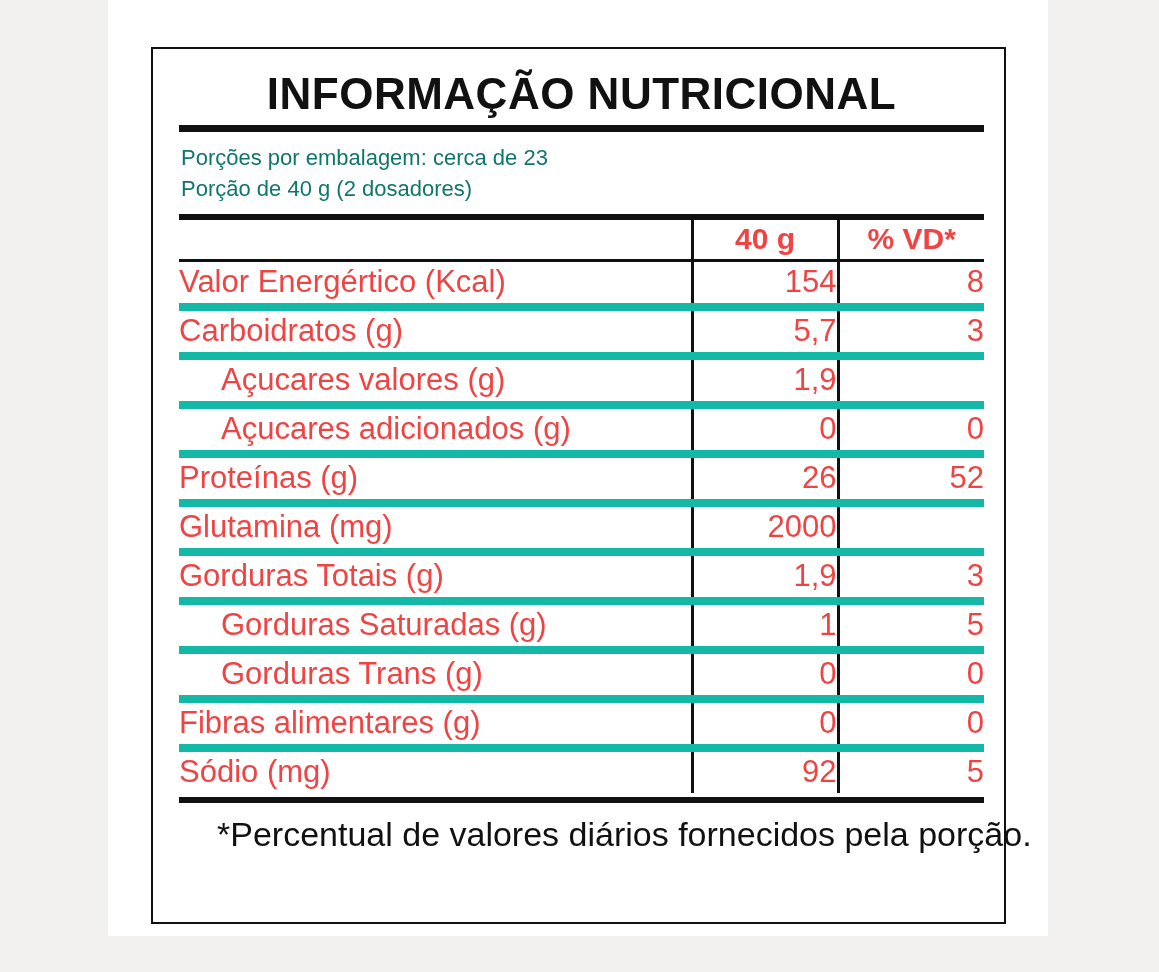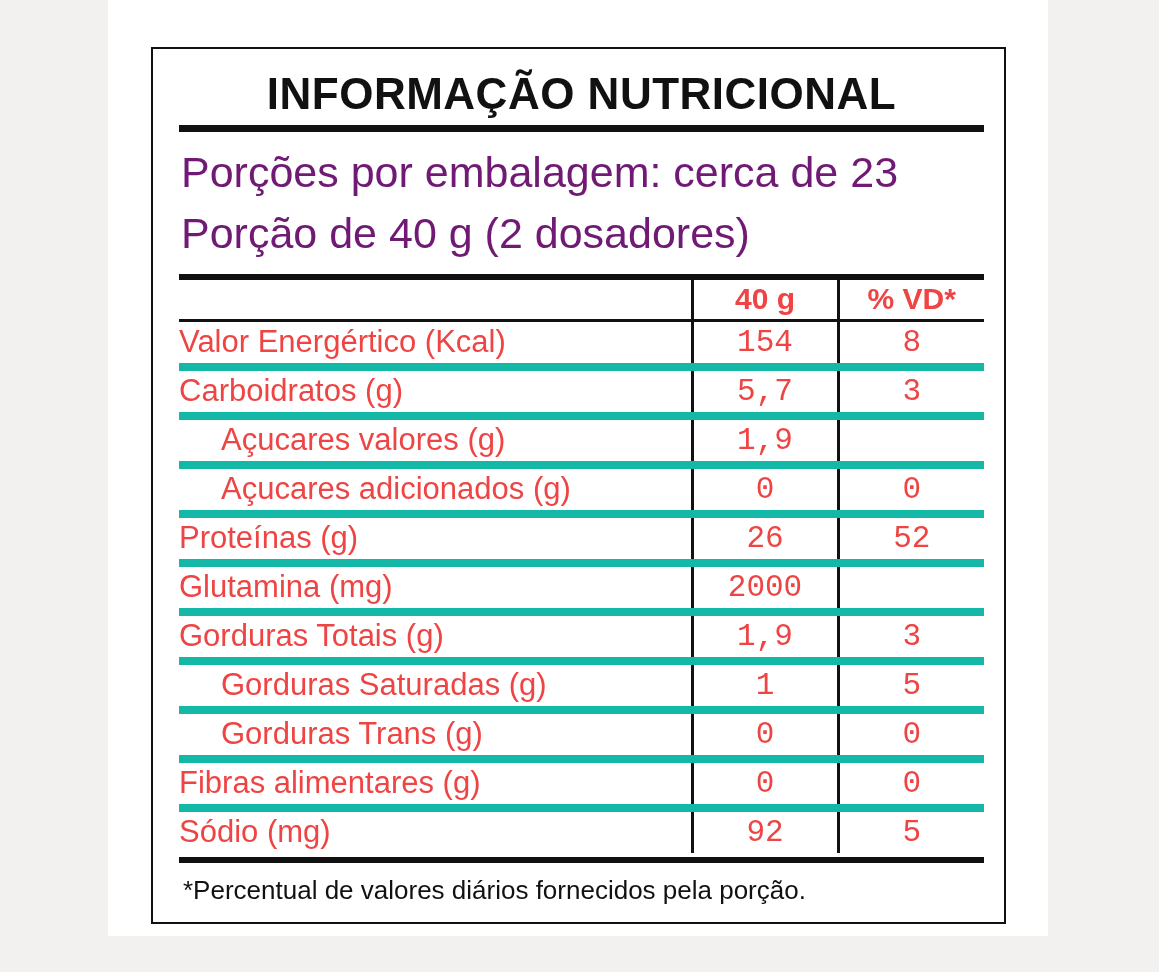--- a/index.html
+++ b/index.html
@@ -59,22 +59,22 @@
     height: 7px;
     background: #111111;
     margin: 2px 0 8px 0;
   }
   .rule-med {
     height: 6px;
     background: #111111;
     margin: 4px 0 0 0;
   }
   .servings {
-    font-size: 43px;
-    color: #701a75;
+    font-size: 22px;
+    color: #0f766e;
     line-height: 1.42;
     padding: 2px 0 6px 2px;
   }
   .servings div {
     white-space: nowrap;
   }
   table.nutri {
     width: 100%;
     border-collapse: collapse;
     table-layout: fixed;
@@ -109,33 +109,33 @@
   }
   td.name {
     text-align: left;
     padding-left: 4px;
     white-space: nowrap;
   }
   td.name.indent {
     padding-left: 42px;
   }
   td.amt, td.dv {
-    text-align: center;
-    font-family: Liberation Mono, monospace;
+    text-align: right;
   }
   
   td.amt, th.hdr-amt {
     border-left: 3px solid #111111;
     border-right: 3px solid #111111;
   }
   .footnote {
-    font-size: 26px;
+    font-size: 34px;
     color: #111111;
     padding: 12px 0 0 4px;
     white-space: nowrap;
+    margin-left: 34px;
   }
 </style>
 </head>
 <body>
 
 <div class="page">
   <div class="label-card">
     <div class="label-box">
       <div class="inner">
 

